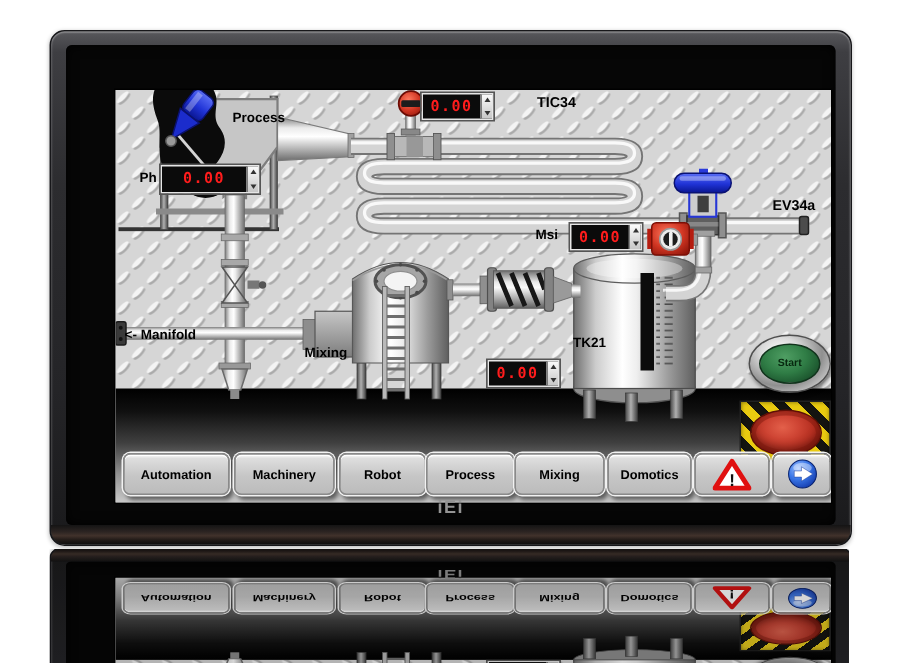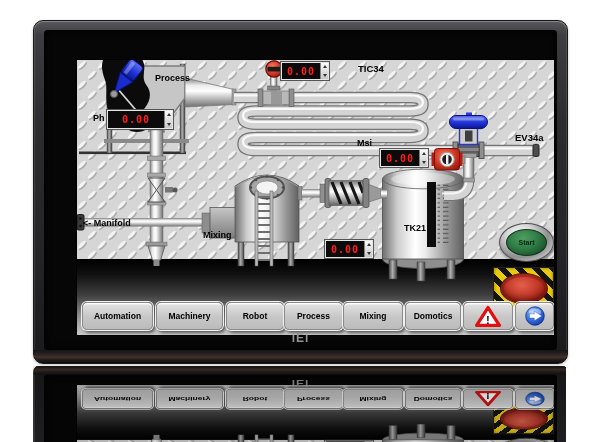--- a/index.html
+++ b/index.html
@@ -297,25 +297,25 @@
             <path d="M255,122 L264,144 M264,122 L273,144 M273,122 L282,144 M282,122 L286,133" stroke="#171717" stroke-width="3.2"></path>
             <rect x="286" y="118.5" width="6" height="29" rx="2" fill="#828282" stroke="#4f4f4f" stroke-width=".8"></rect>
             <polygon points="292,124.5 304,129 304,138 292,142" fill="#9a9a9a" stroke="#666" stroke-width=".6"></polygon>
             <rect x="304" y="129.5" width="6" height="9" fill="url(#pv)"></rect>
           </g>
         </svg>
 
         <div class="tag" style="left:78px;top:13px">Process</div>
         <div class="tag" style="left:126px;top:170px">Mixing</div>
         <div class="tag" style="left:6px;top:158px">&lt;- Manifold</div>
-        <div class="tag" style="left:327px;top:163px">TK21</div>
+        <div class="tag" style="left:305px;top:163px">TK21</div>
         <div class="tag big" style="left:412px;top:73px">EV34a</div>
         <div class="tag big" style="left:255px;top:4px">TIC34</div>
         <div class="tag" style="left:16px;top:53px">Ph</div>
-        <div class="tag" style="left:280px;top:78px">Msi</div>
+        <div class="tag" style="left:280px;top:91px">Msi</div>
 
         <div class="lcd" style="left:30px;top:50px;width:64px;height:17px">
           <span class="lcd-val">0.00</span>
           <span class="lcd-spin">
               <i class="sp-up"></i>
               <i class="sp-down"></i>
             </span>
         </div>
         <div class="lcd" style="left:204px;top:2px;width:46px;height:16px">
           <span class="lcd-val">0.00</span>

